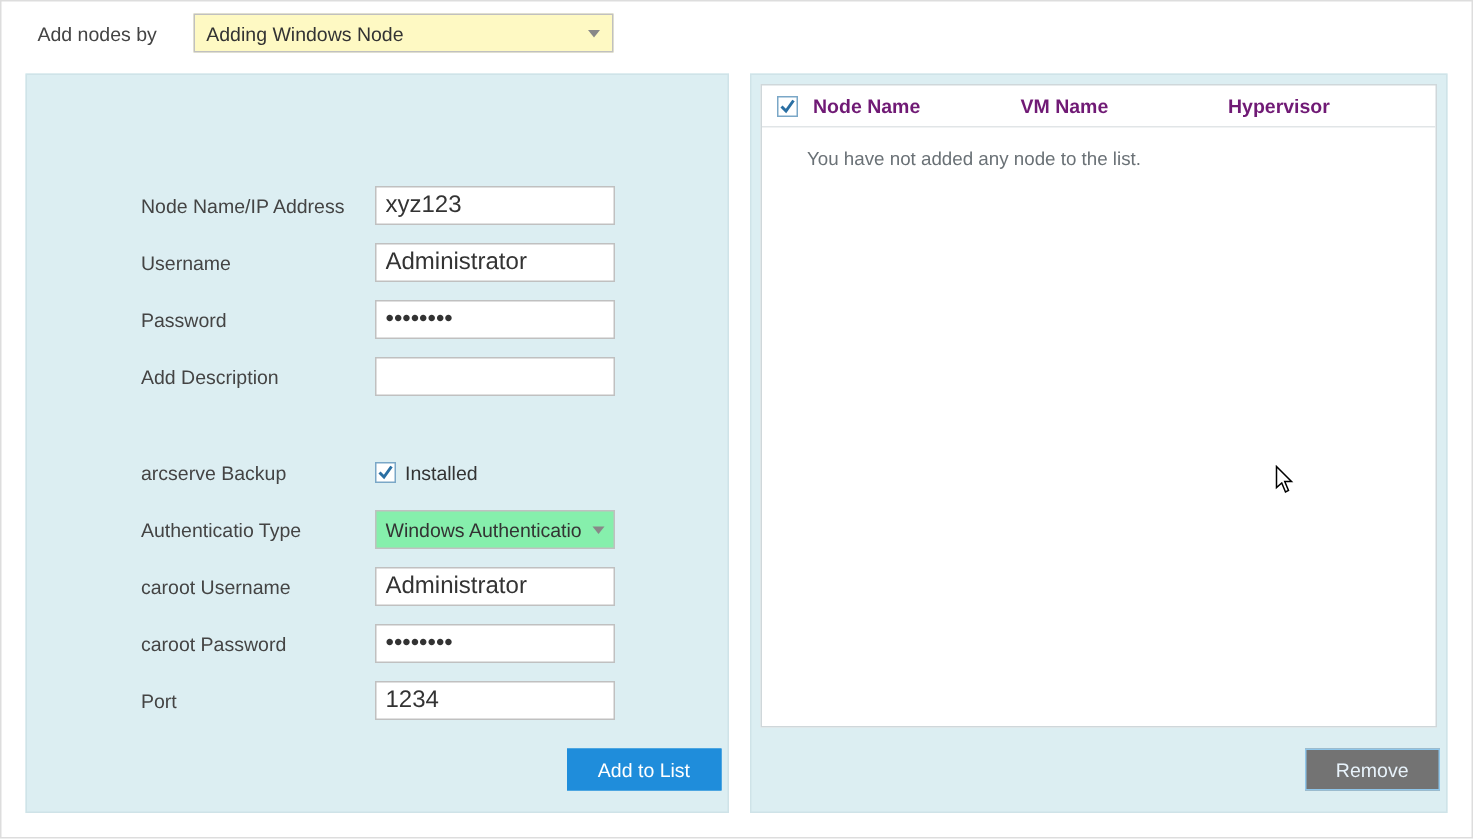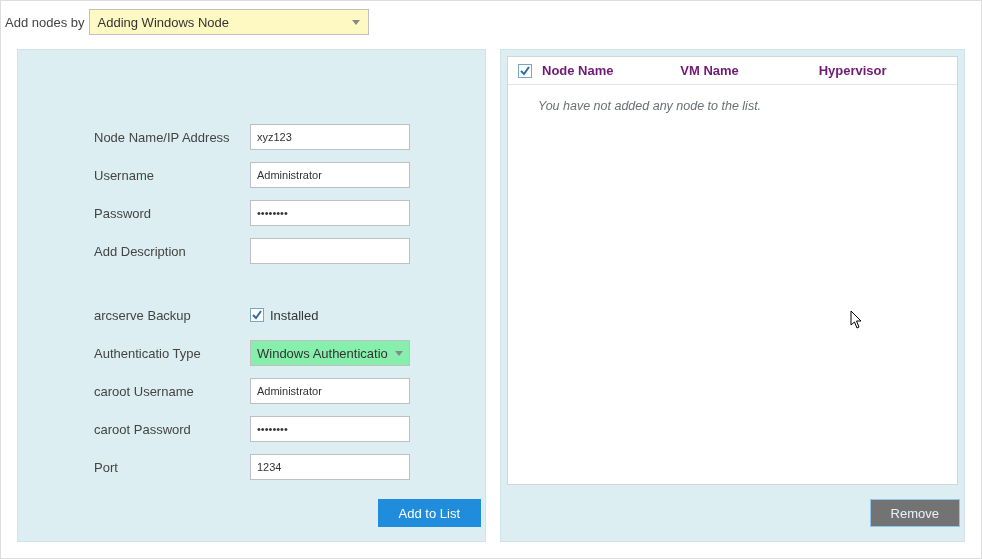--- a/index.html
+++ b/index.html
@@ -9,22 +9,22 @@
     color: #333;
     background: #fff;
     width: 982px;
     height: 559px;
     border: 1px solid #ddd;
     position: relative;
   }
   .topbar {
     display: flex;
     align-items: center;
-    padding: 8px 4px;
-    gap: 4px;
+    padding: 8px 24px;
+    gap: 24px;
   }
   .topbar-label { color: #444; }
   .dropdown {
     position: relative;
     width: 280px;
     height: 26px;
     border: 1px solid #c0c0c0;
     background: #fef9c3;
     display: flex;
     align-items: center;
@@ -64,21 +64,21 @@
     color: #444;
     display: flex;
     align-items: center;
     height: 26px;
   }
   .txt {
     height: 26px;
     border: 1px solid #c0c0c0;
     background: #fff;
     padding: 0 6px;
-    font-size: 11px;
+    font-size: 16px;
     font-family: inherit;
     color: #333;
     outline: none;
   }
   .checkbox-row {
     display: flex;
     align-items: center;
     gap: 6px;
     height: 26px;
   }
@@ -145,21 +145,20 @@
     border-bottom: 1px solid #e1e5e7;
     font-weight: bold;
     color: #701a75;
   }
   .list-header .hchk { display:flex; align-items:center; justify-content:center; }
   .list-empty {
     padding: 14px 30px;
     color: #6a7176;
     text-align: left;
     font-size: 12.5px;
-    font-style: italic;
   }
   .cursor {
     position: absolute;
     right: 100px;
     top: 260px;
     width: 14px; height: 20px;
     pointer-events: none;
   }
 </style>
 </head>

